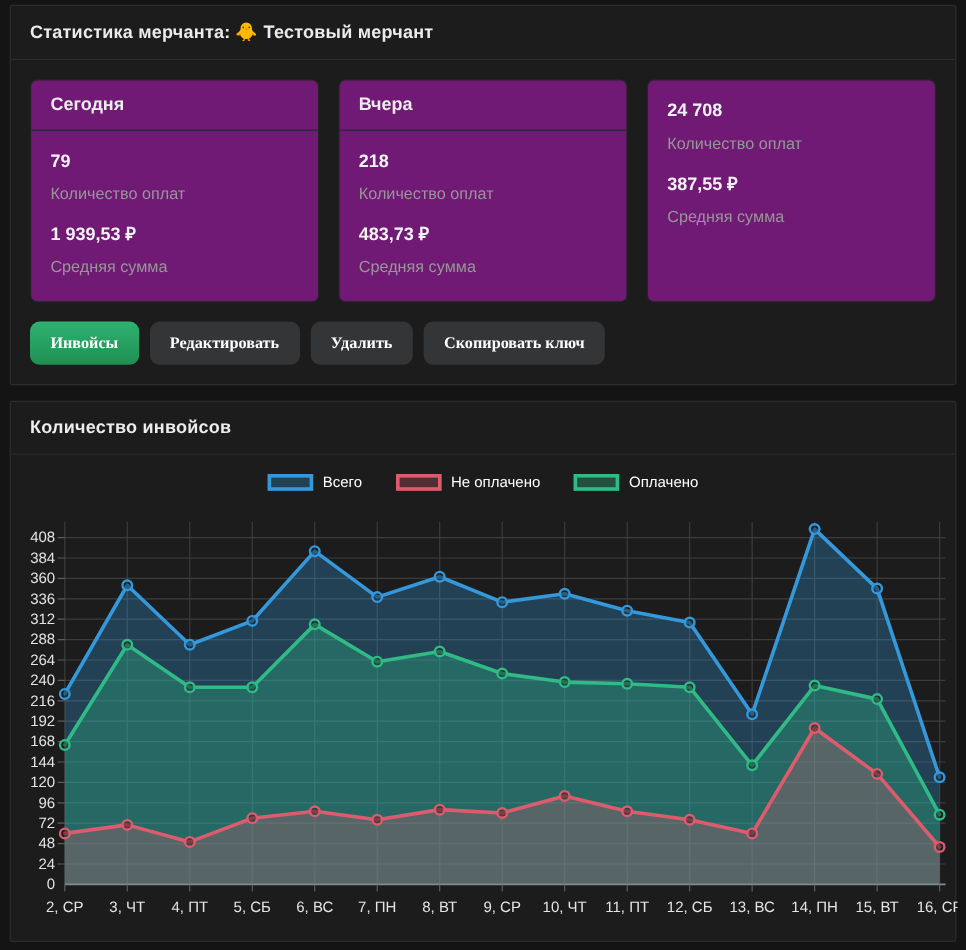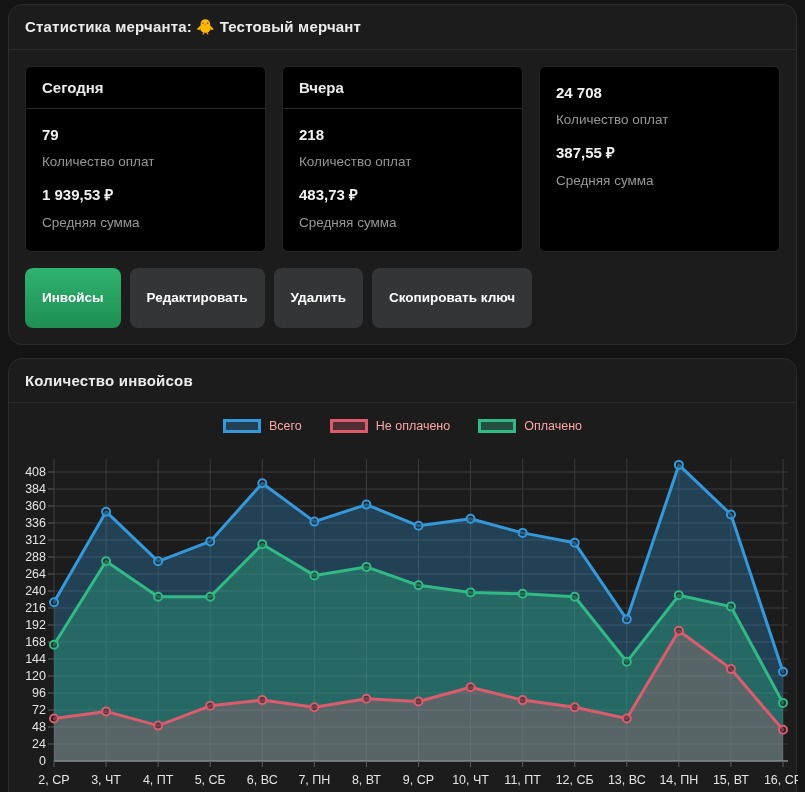--- a/index.html
+++ b/index.html
@@ -7,60 +7,60 @@
     width:805px;height:792px;
     background:#141414;
     font-family:"Liberation Sans", sans-serif;
     color:#ececec;
     overflow:hidden;
   }
   .page{padding:4px 8px;display:flex;flex-direction:column;gap:13px;}
   .panel{
     background:#1c1c1c;
     border:1px solid #2c2c2c;
-    border-radius:14px;
+    border-radius:2px;
   }
   .panel-header{
     padding:13px 16px;
     font-size:15px;font-weight:bold;
     border-bottom:1px solid #2b2b2b;
     letter-spacing:.2px;
   }
   .panel-body{padding:16px;}
   
   .cards-row{display:flex;gap:16px;}
   .stat-card{
     flex:1;
-    background:#000000;
+    background:#701a75;
     border:1px solid #242424;
     border-radius:6px;
   }
   .stat-card-header{
     padding:12px 16px;
     font-size:15px;font-weight:bold;
     border-bottom:1px solid #282828;
   }
   .stat-card-body{padding:13px 16px 6px;}
   .stat-value{font-size:15px;font-weight:bold;color:#f2f2f2;margin:4px 0 7px;}
   .stat-label{font-size:13.5px;color:#979797;margin:11px 0 15px;}
   
   .actions-row{display:flex;gap:9px;margin-top:16px;}
   .btn{
     border:none;border-radius:8px;
-    padding:22px 17px;
-    font-family:Liberation Sans, sans-serif;
+    padding:10px 17px;
+    font-family:Liberation Serif, serif;
     font-size:13.5px;font-weight:bold;color:#fff;
     cursor:pointer;line-height:1.2;
   }
   .btn-success{background:linear-gradient(180deg,#2fb271 0%,#1e8f51 100%);}
   .btn-dark{background:#343537;}
   
   .chart-body{padding:14px 0 6px;}
   .legend-row{display:flex;justify-content:center;gap:28px;margin:2px 0 4px;}
-  .legend-item{display:flex;align-items:center;gap:8px;font-size:12.5px;color:#fca5a5;cursor:pointer;}
+  .legend-item{display:flex;align-items:center;gap:8px;font-size:12.5px;color:#ffffff;cursor:pointer;}
   .legend-swatch{width:38px;height:14px;border:3px solid;box-sizing:border-box;}
   svg text.tick{font-family:"Liberation Sans",sans-serif;font-size:12.5px;fill:#e4e4e4;}
 </style>
 </head>
 <body>
 
 <div class="page">
 
   <section class="panel">
     <div class="panel-header">

